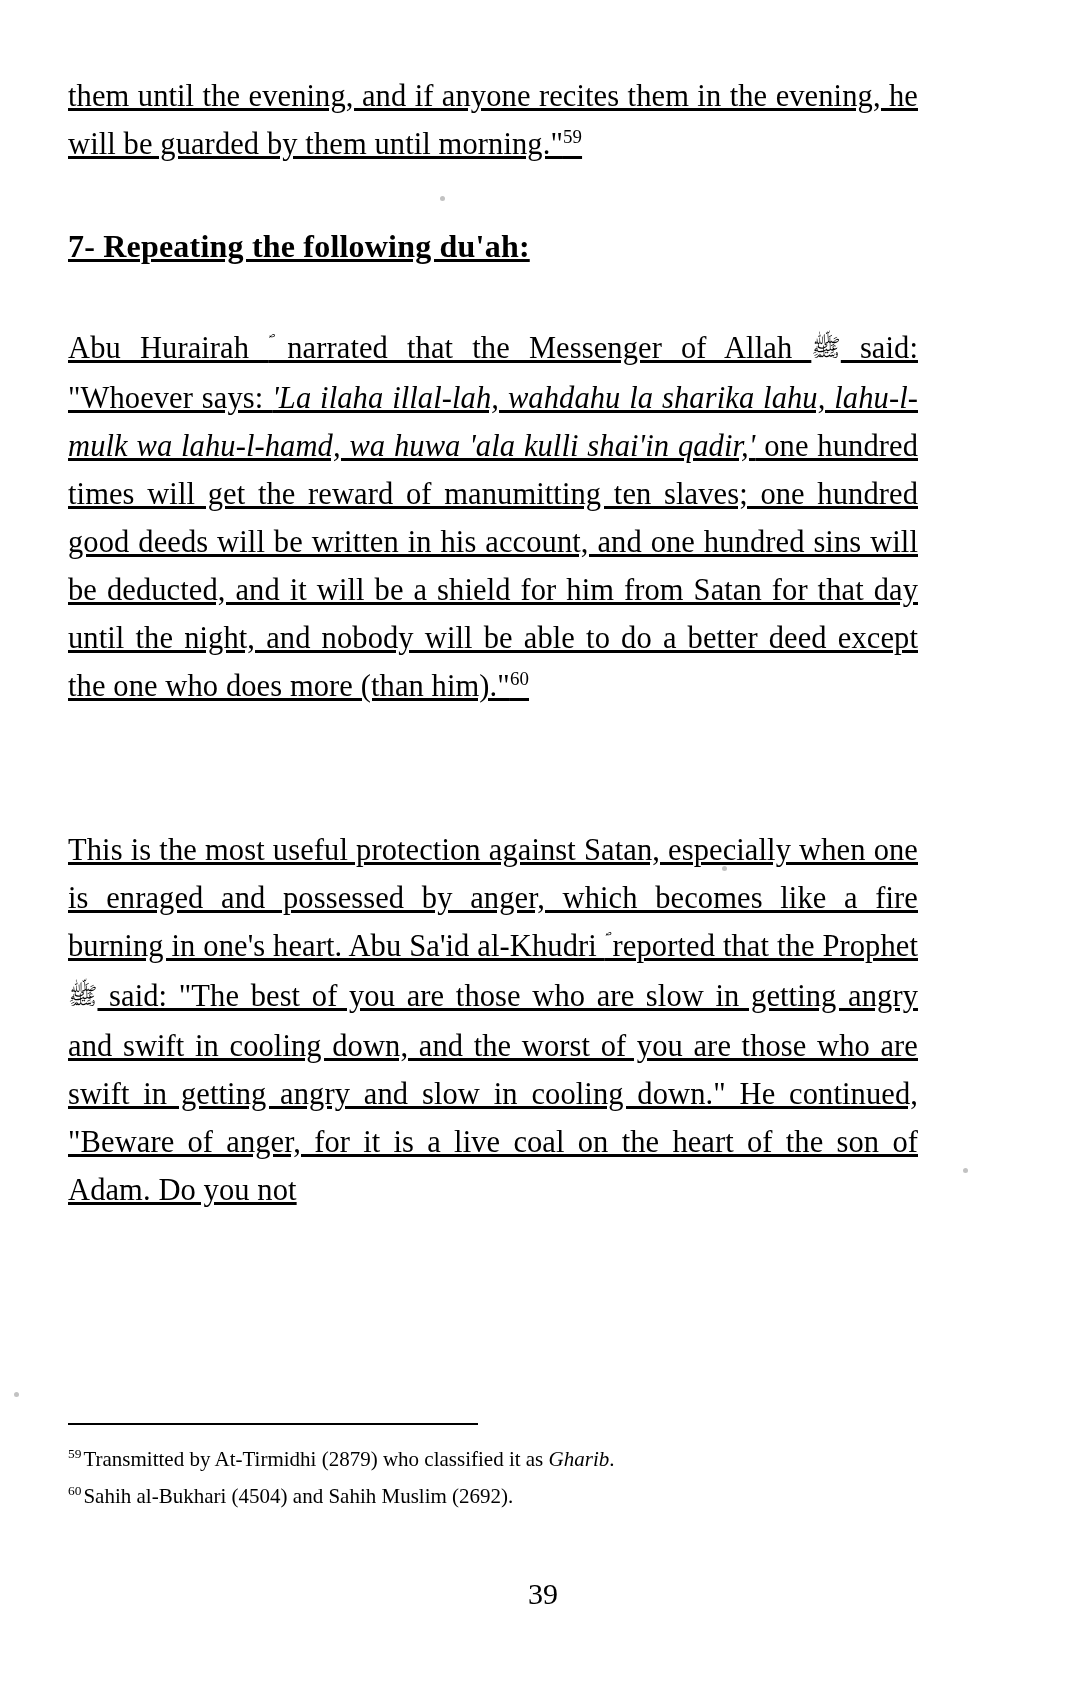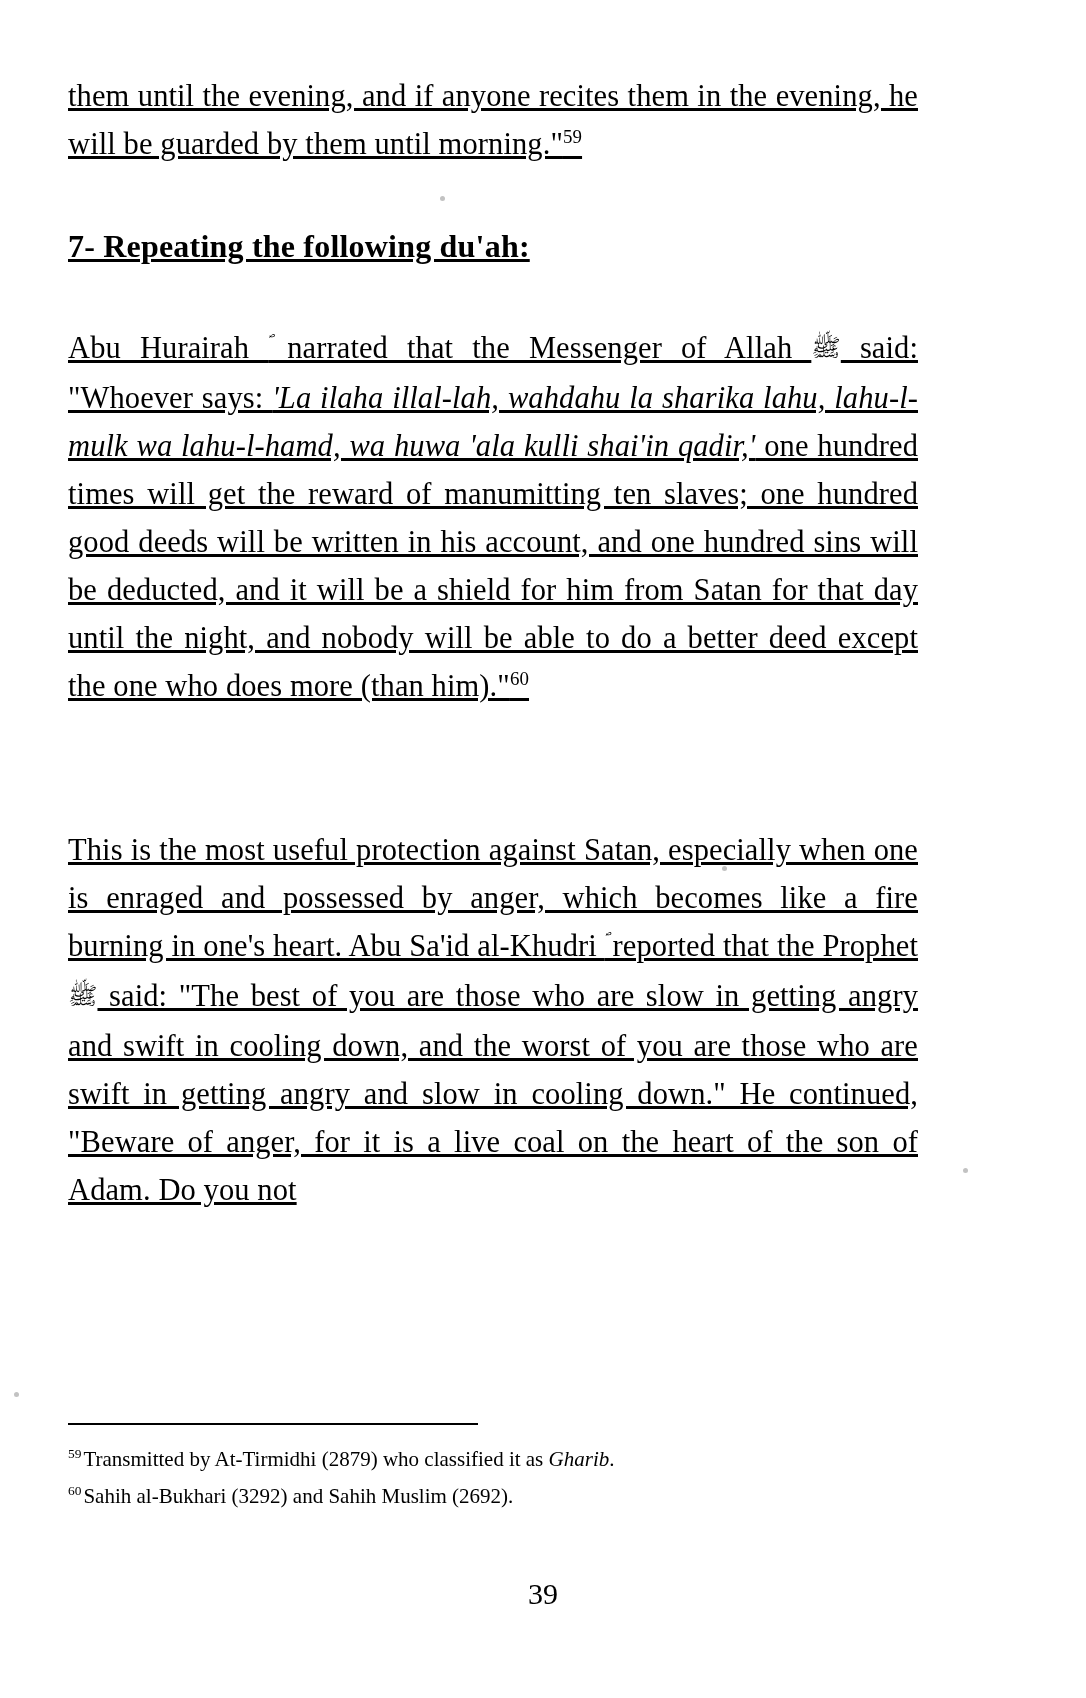--- a/index.html
+++ b/index.html
@@ -124,18 +124,18 @@
 
     <p class="body-par"><span>This is the most useful protection against Satan, especially when one is enraged and possessed by anger, which becomes like a fire burning in one's heart. Abu Sa'id al-Khudri </span><span class="honorific">ؐ</span><span> reported that the Prophet </span><span class="honorific">ﷺ</span><span> said: "The best of you are those who are slow in getting angry and swift in cooling down, and the worst of you are those who are swift in getting angry and slow in cooling down." He continued, "Beware of anger, for it is a live coal on the heart of the son of Adam. Do you not</span></p>
 
   </div>
 
   <div class="footnotes">
     <div class="fn-rule"></div>
 
     <p class="fn-line"><sup>59</sup><span>Transmitted by At-Tirmidhi (2879) who classified it as </span><span class="it">Gharib</span><span>.</span></p>
 
-    <p class="fn-line"><sup>60</sup><span>Sahih al-Bukhari (3292) and Sahih Muslim (2692).</span><span class="it"></span><span></span></p>
+    <p class="fn-line"><sup>60</sup><span>Sahih al-Bukhari (4504) and Sahih Muslim (2692).</span><span class="it"></span><span></span></p>
   </div>
 
   <div class="page-number">39</div>
 
 </div>
 
 </body></html>

